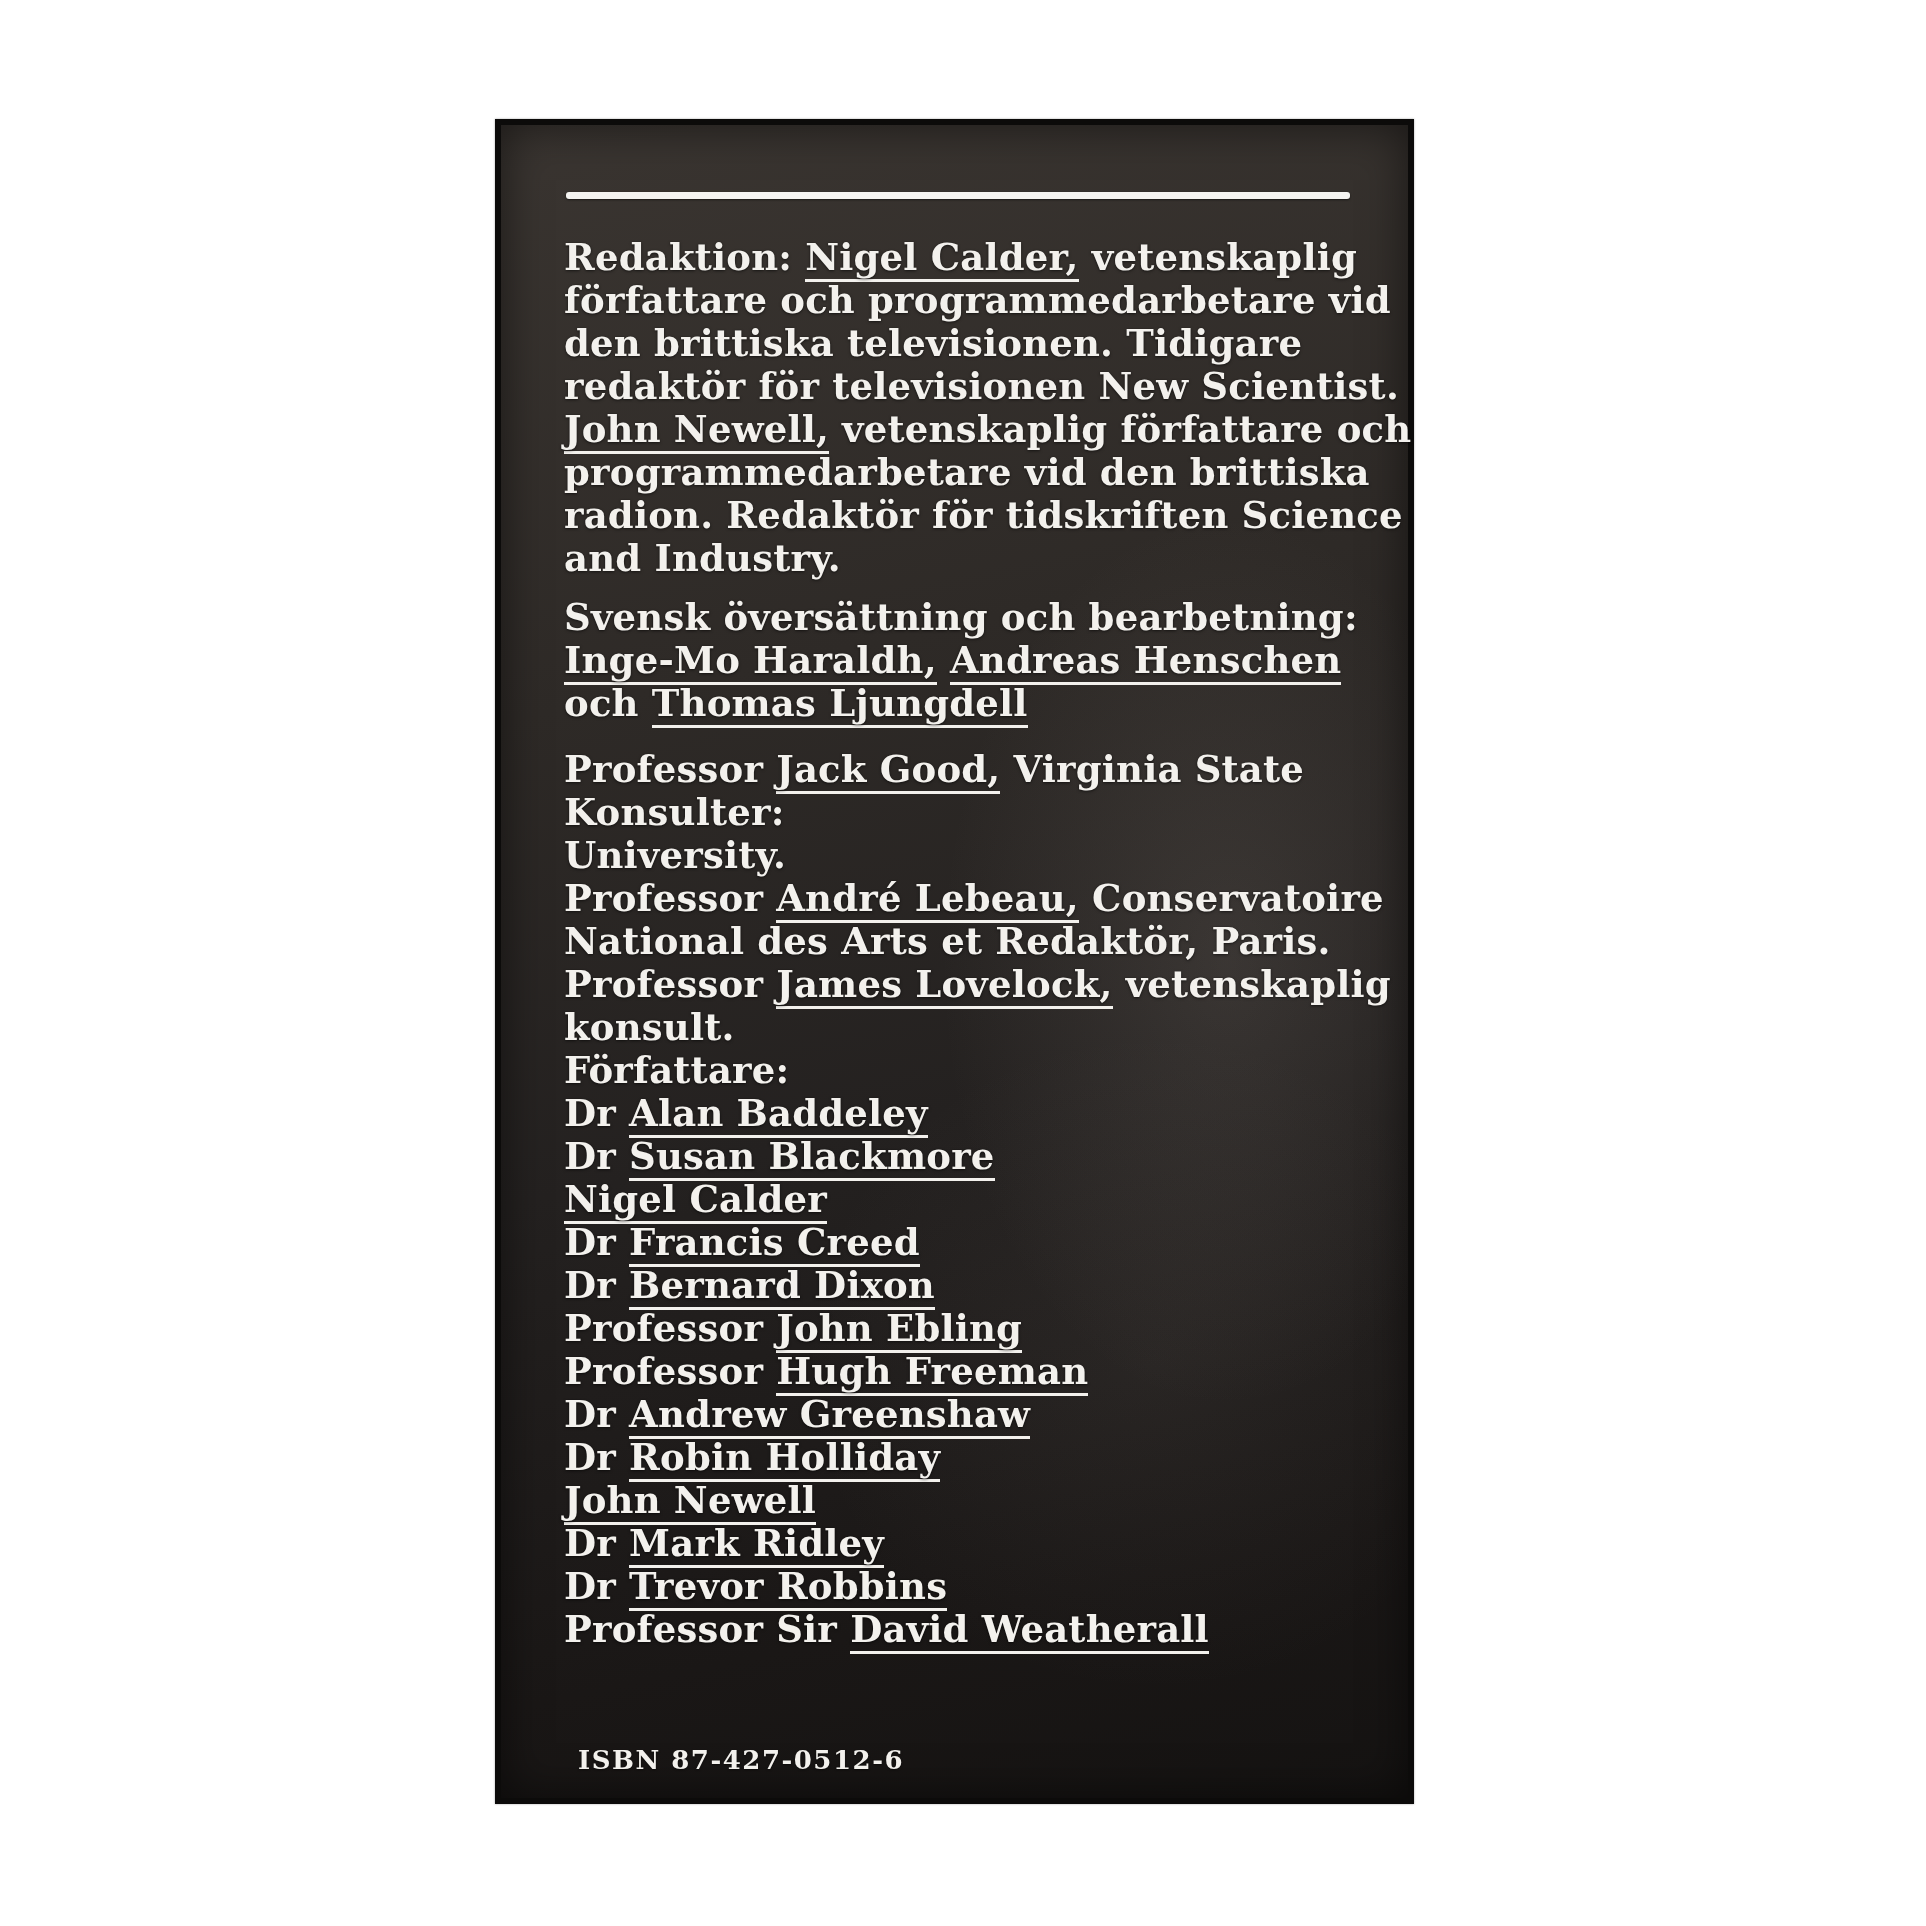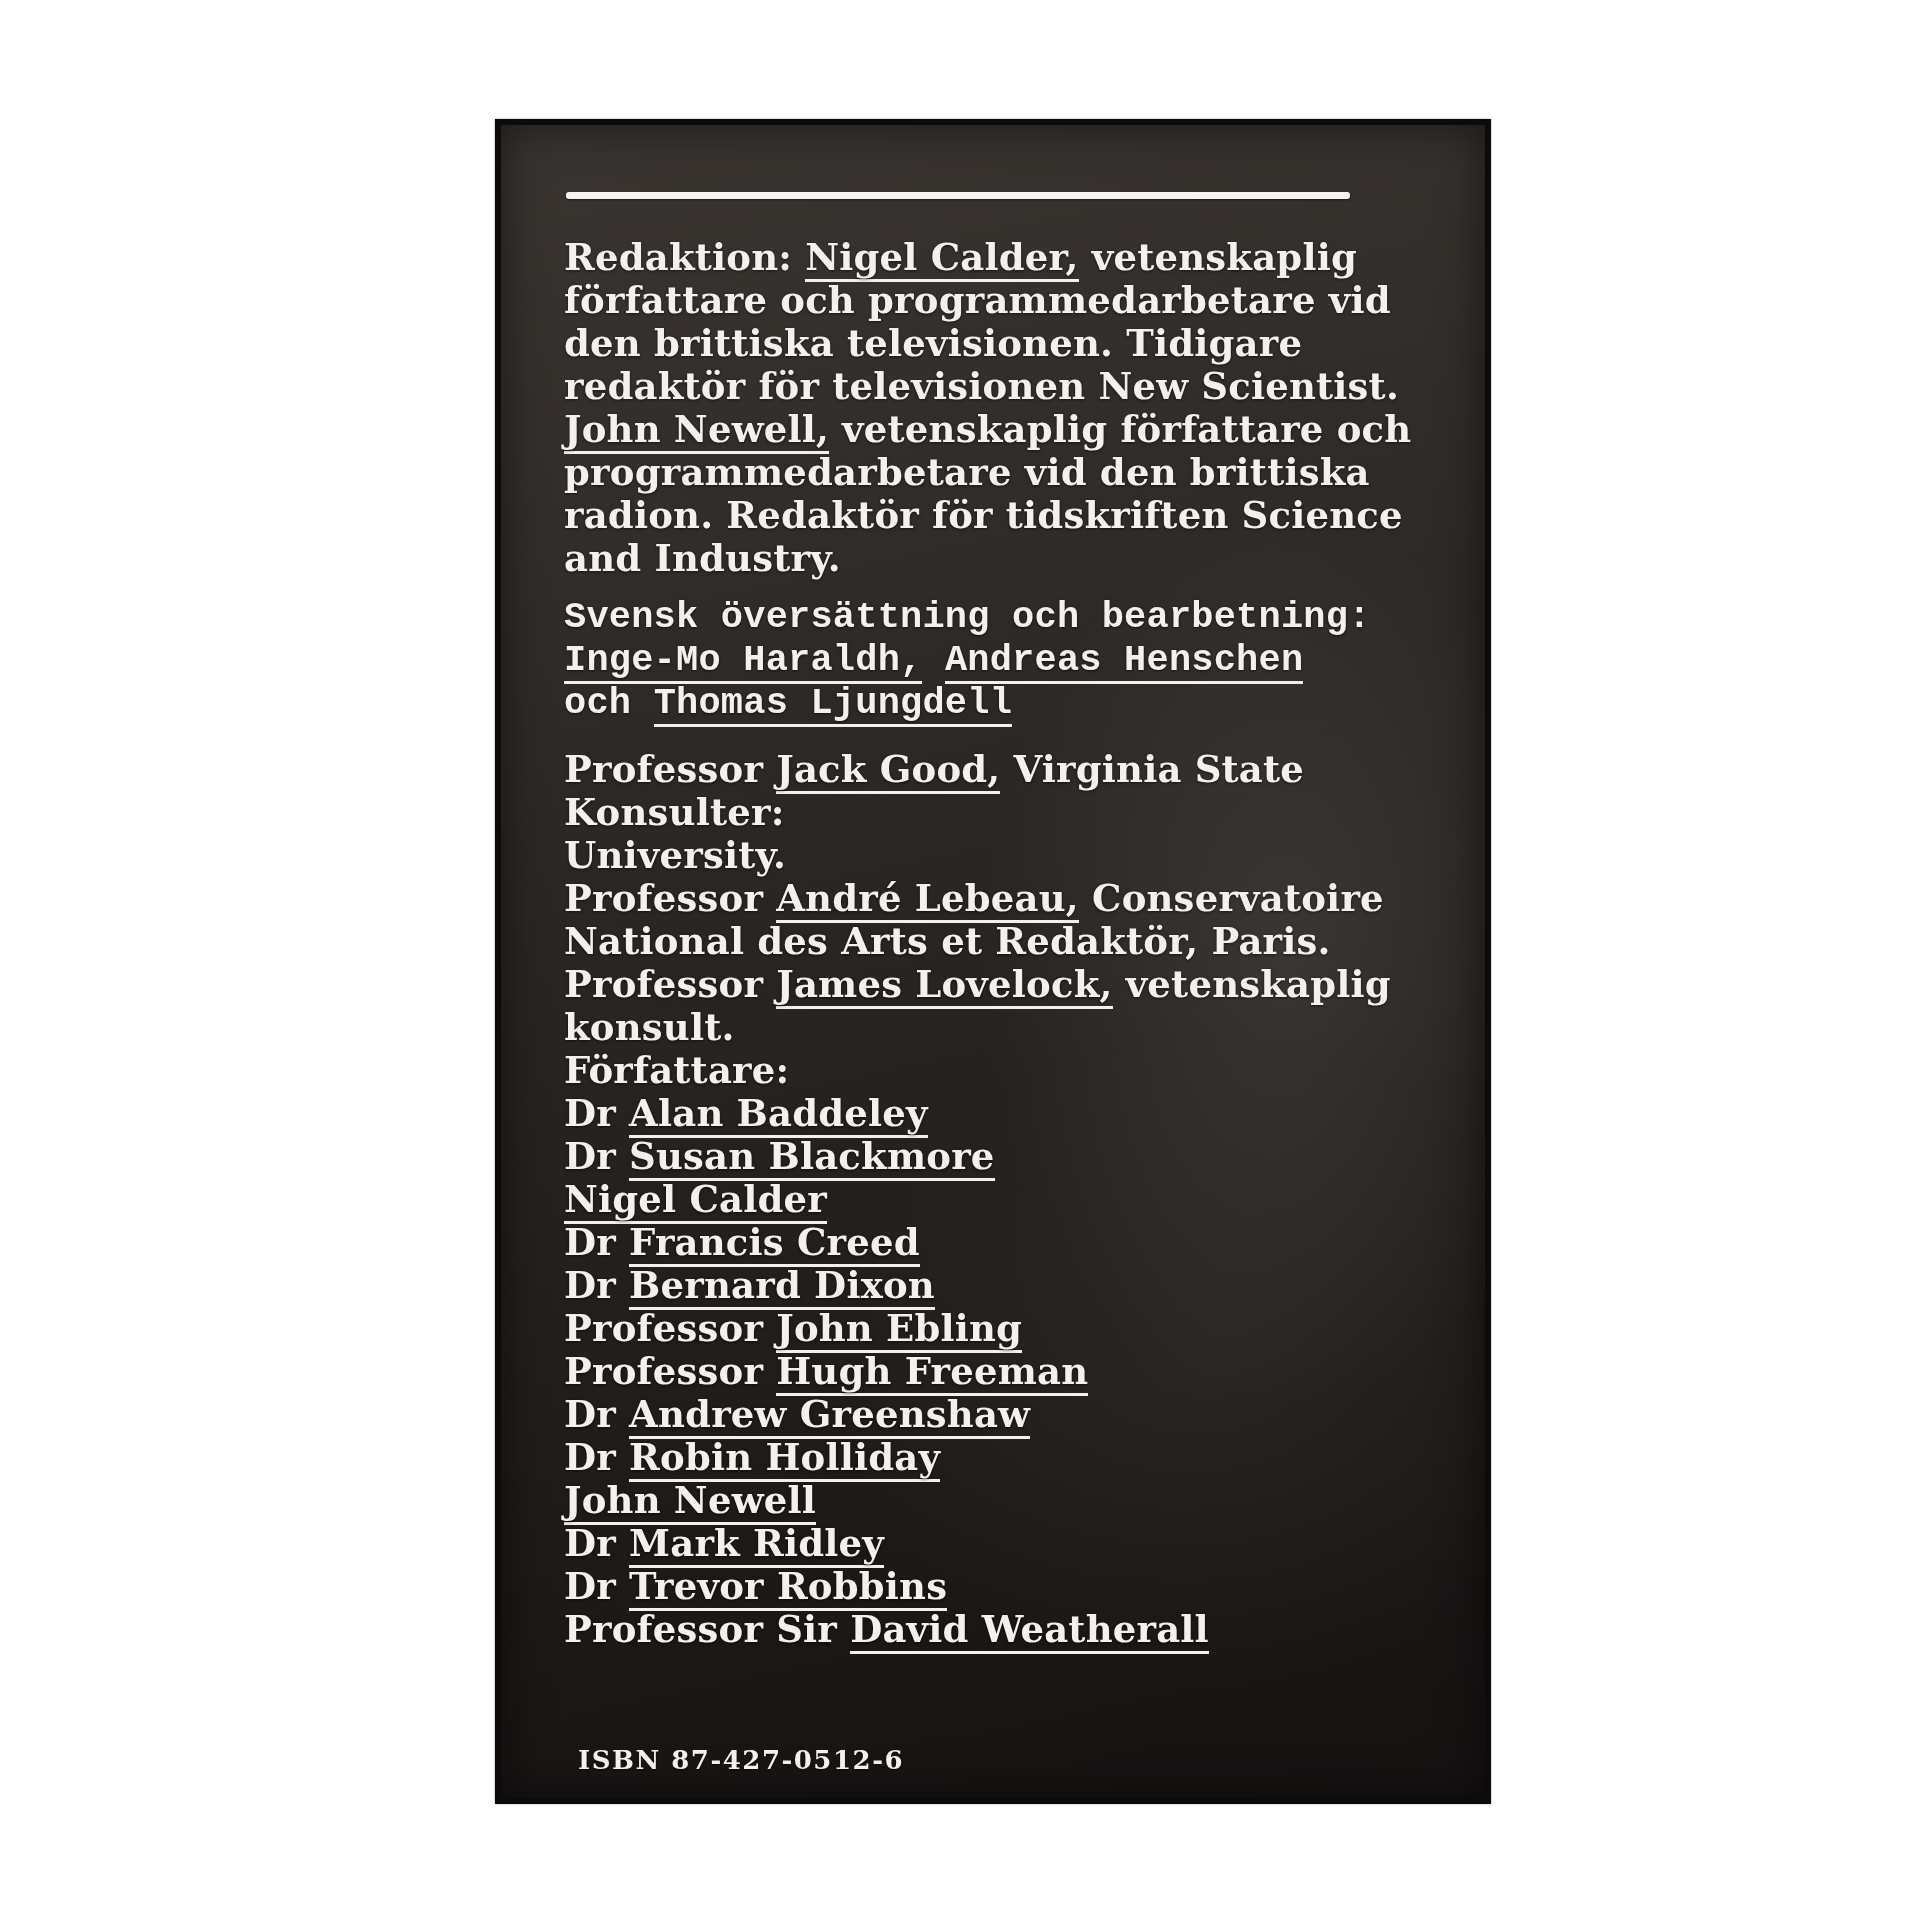--- a/index.html
+++ b/index.html
@@ -11,21 +11,21 @@
     height: 1927px;
     position: relative;
     background: var(--page-bg, #ffffff);
     font-family: "DejaVu Serif", serif;
     overflow: hidden;
   }
   .cover {
     position: absolute;
     left: 495px;
     top: 119px;
-    width: 996px;
+    width: 919px;
     height: 1685px;
     box-sizing: border-box;
     border: 6px solid #0c0b0a;
     background:
       radial-gradient(ellipse 45% 38% at 80% 50%, rgba(165,155,146,0.16), rgba(165,155,146,0) 70%),
       radial-gradient(ellipse 55% 28% at 72% 74%, rgba(140,132,125,0.10), rgba(140,132,125,0) 70%),
       linear-gradient(168deg, #3a3531 0%, #2e2a27 32%, #242120 58%, #1a1716 85%, #151312 100%);
     box-shadow: inset 0 0 46px rgba(0,0,0,0.55), 0 0 2px rgba(0,0,0,0.35);
   }
   .rule {
@@ -42,21 +42,21 @@
     position: absolute;
     left: 63px;
     top: 111px;
     width: 822px;
     color: var(--text-color, #f3f1ed);
     font-weight: bold;
     font-size: 37px;
     text-shadow: 0 1px 3px rgba(0,0,0,0.55), 0 0 1px rgba(0,0,0,0.4);
   }
   .section { margin: 0; }
-  .section-oversattning { margin-top: 16px; font-family: Liberation Mono, monospace; }
+  .section-oversattning { margin-top: 16px; }
   .section-konsulter   { margin-top: 23px; }
   .section-forfattare  { }
   .line {
     height: 43px;
     line-height: 43px;
     white-space: pre;
     letter-spacing: 0.2px;
   }
   .u {
     border-bottom: 3px solid var(--text-color, #f3f1ed);

